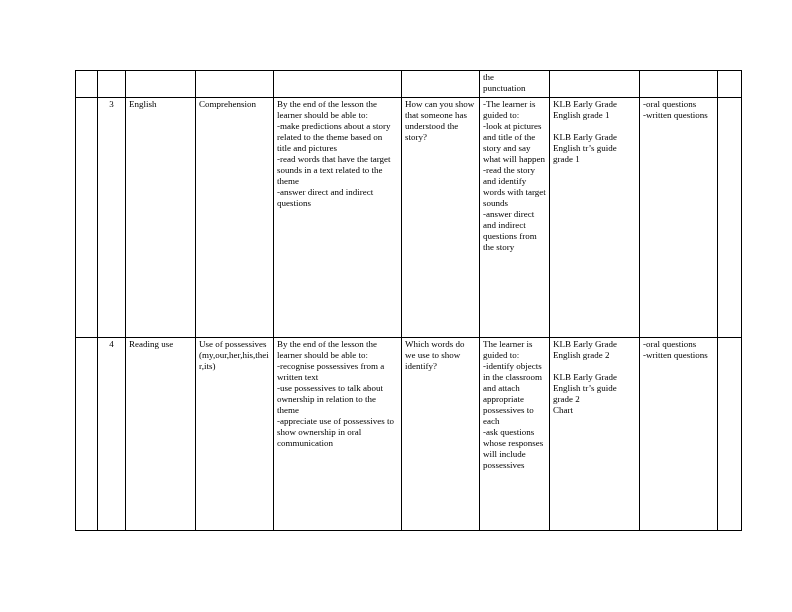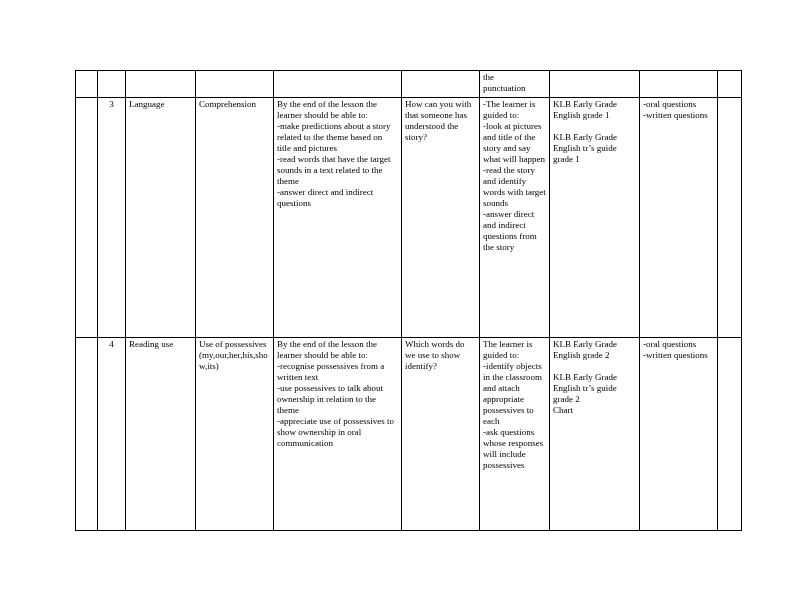--- a/index.html
+++ b/index.html
@@ -80,44 +80,44 @@
       <td>the
 punctuation</td>
       <td></td>
       <td></td>
       <td></td>
     </tr>
 
     <tr class="lesson-row-3">
       <td></td>
       <td class="lesson-col">3</td>
-      <td>Language</td>
+      <td>English</td>
       <td>Comprehension</td>
       <td>By the end of the lesson the learner should be able to:
  -make predictions about a story related to the theme based on title and pictures
 -read words that have the target sounds in a text related to the theme
 -answer direct and indirect questions</td>
-      <td>How can you with that someone has understood the story?</td>
+      <td>How can you show that someone has understood the story?</td>
       <td>-The learner is guided to:
 -look at pictures and title of  the story and say what will happen
 -read the story and identify words with target sounds
 -answer direct and indirect questions from the story</td>
       <td>KLB Early Grade English grade 1
 
 KLB Early Grade English tr’s guide grade 1</td>
       <td>-oral questions
 -written questions</td>
       <td></td>
     </tr>
 
     <tr class="lesson-row-4">
       <td></td>
       <td class="lesson-col">4</td>
       <td>Reading use</td>
-      <td>Use of possessives (my,our,her,his,show,its)</td>
+      <td>Use of possessives (my,our,her,his,their,its)</td>
       <td>By the end of the lesson the learner should be able to:
 -recognise possessives from a written text
 -use possessives to talk about ownership in relation to the theme
 -appreciate use of possessives to show ownership in oral communication</td>
       <td>Which words do we use to show identify?</td>
       <td>The learner is guided to:
 -identify objects in the classroom and attach appropriate possessives to each
 -ask questions whose responses will include possessives</td>
       <td>KLB Early Grade English grade 2
 

